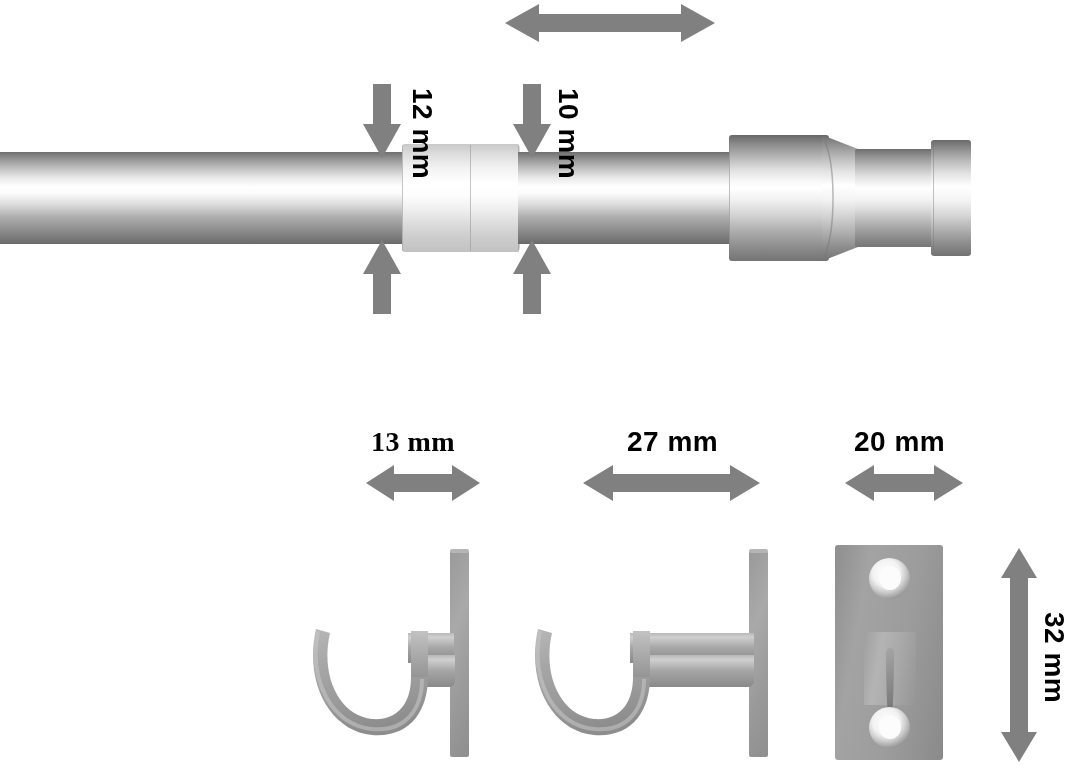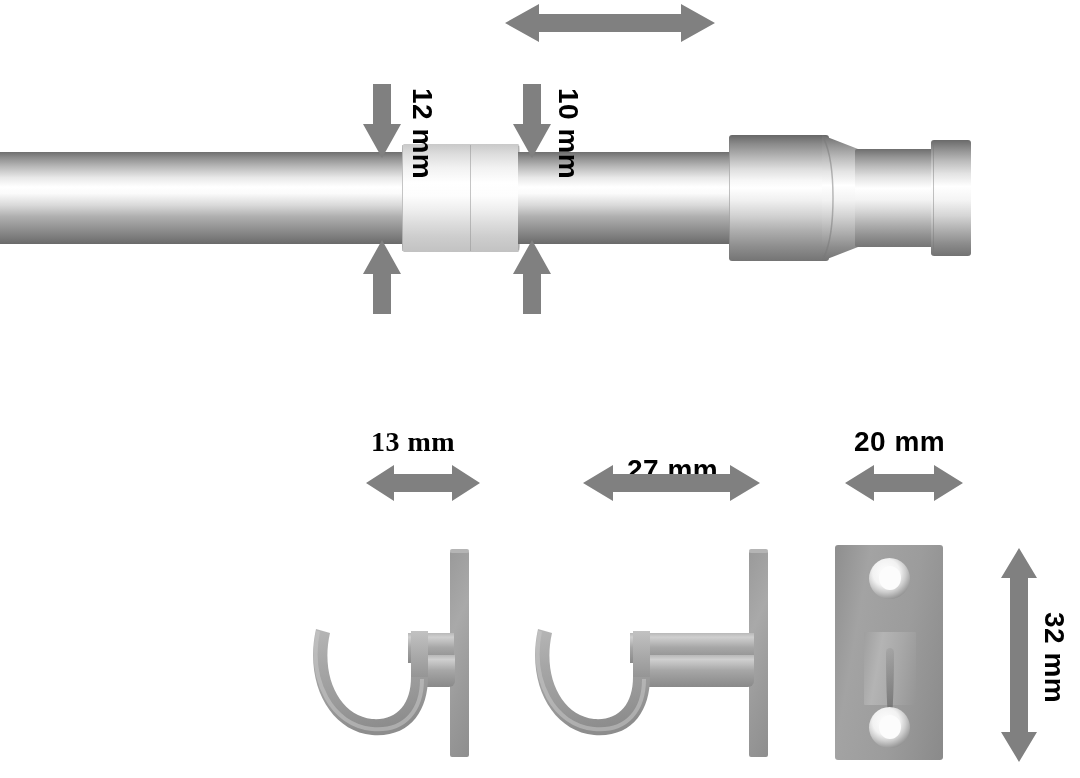--- a/index.html
+++ b/index.html
@@ -229,21 +229,21 @@
   <svg class="abs" style="left:511px; top:240px;" width="42" height="74" viewBox="0 0 42 74">
     <polygon points="21,0 2,34 12,34 12,74 30,74 30,34 40,34" fill="#808080"></polygon>
   </svg>
   <div class="dim-label dim-v" style="left:582px; top:88px;">10 mm</div>
 
   <div class="dim-label dim-h" style="left:371px; top:428px;font-family:Liberation Serif, serif;">13 mm</div>
   <svg class="abs" style="left:366px; top:464px;" width="114" height="38" viewBox="0 0 114 38">
     <polygon points="0,19 28,1 28,10 86,10 86,1 114,19 86,37 86,28 28,28 28,37" fill="#808080"></polygon>
   </svg>
 
-  <div class="dim-label dim-h" style="left:627px; top:428px;margin-top:28px;">27 mm</div>
+  <div class="dim-label dim-h" style="left:627px; top:428px;">27 mm</div>
   <svg class="abs" style="left:583px; top:464px;" width="177" height="38" viewBox="0 0 177 38">
     <polygon points="0,19 30,1 30,10 147,10 147,1 177,19 147,37 147,28 30,28 30,37" fill="#808080"></polygon>
   </svg>
 
   <div class="dim-label dim-h" style="left:854px; top:428px;">20 mm</div>
   <svg class="abs" style="left:845px; top:464px;" width="118" height="38" viewBox="0 0 118 38">
     <polygon points="0,19 29,1 29,10 89,10 89,1 118,19 89,37 89,28 29,28 29,37" fill="#808080"></polygon>
   </svg>
 
   <svg class="abs" style="left:1000px; top:548px;" width="38" height="214" viewBox="0 0 38 214">

